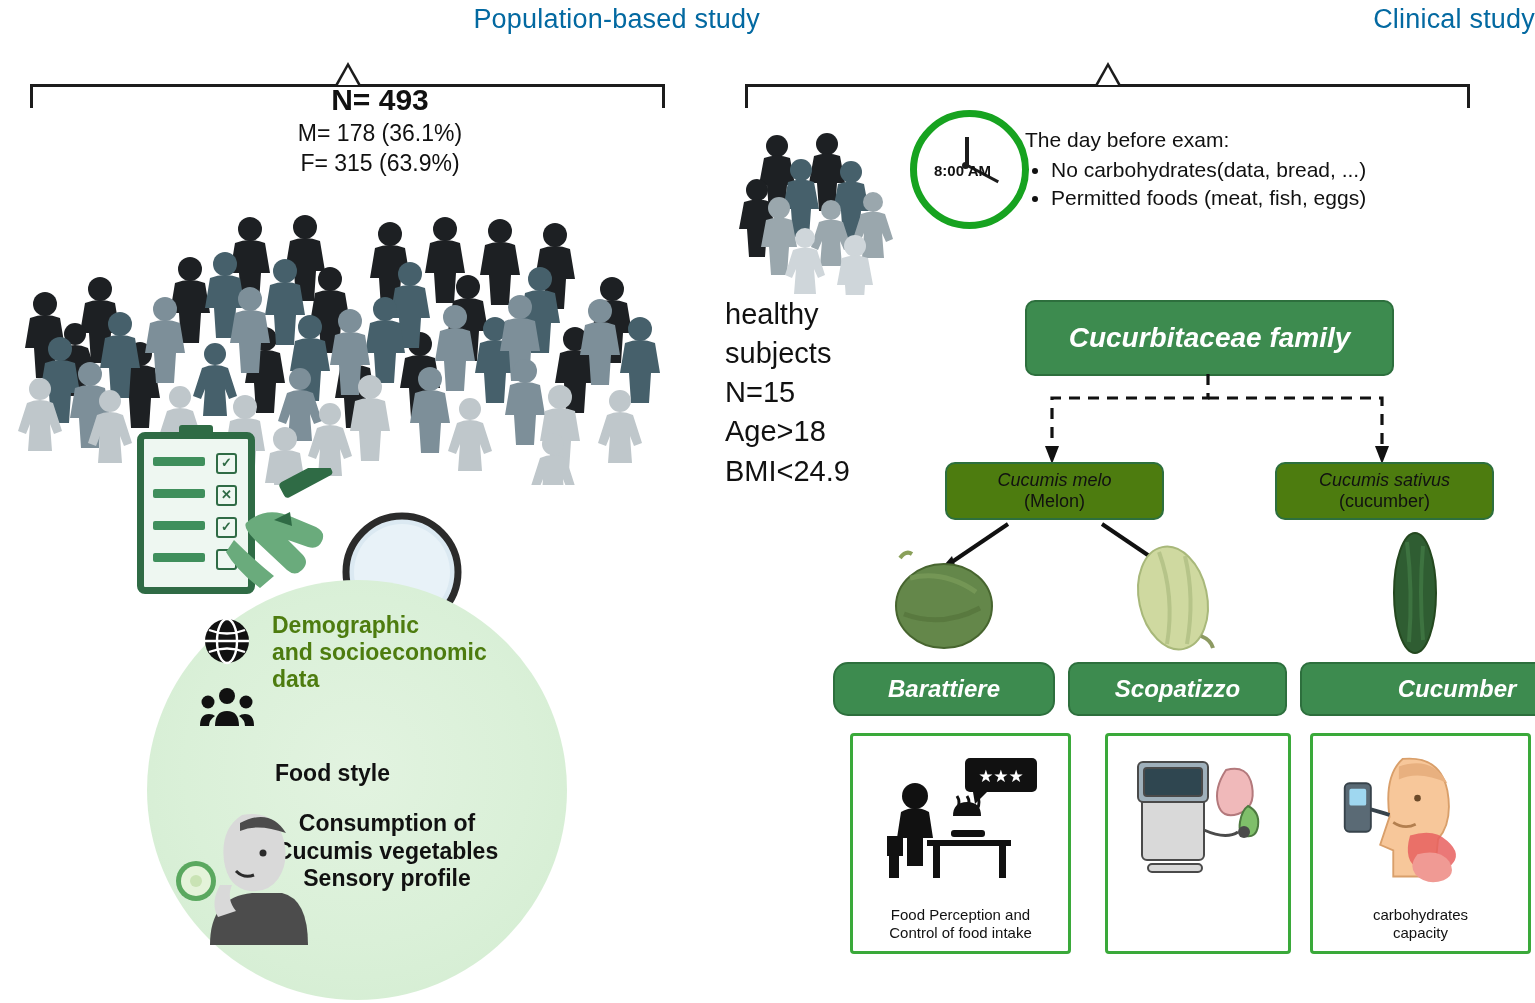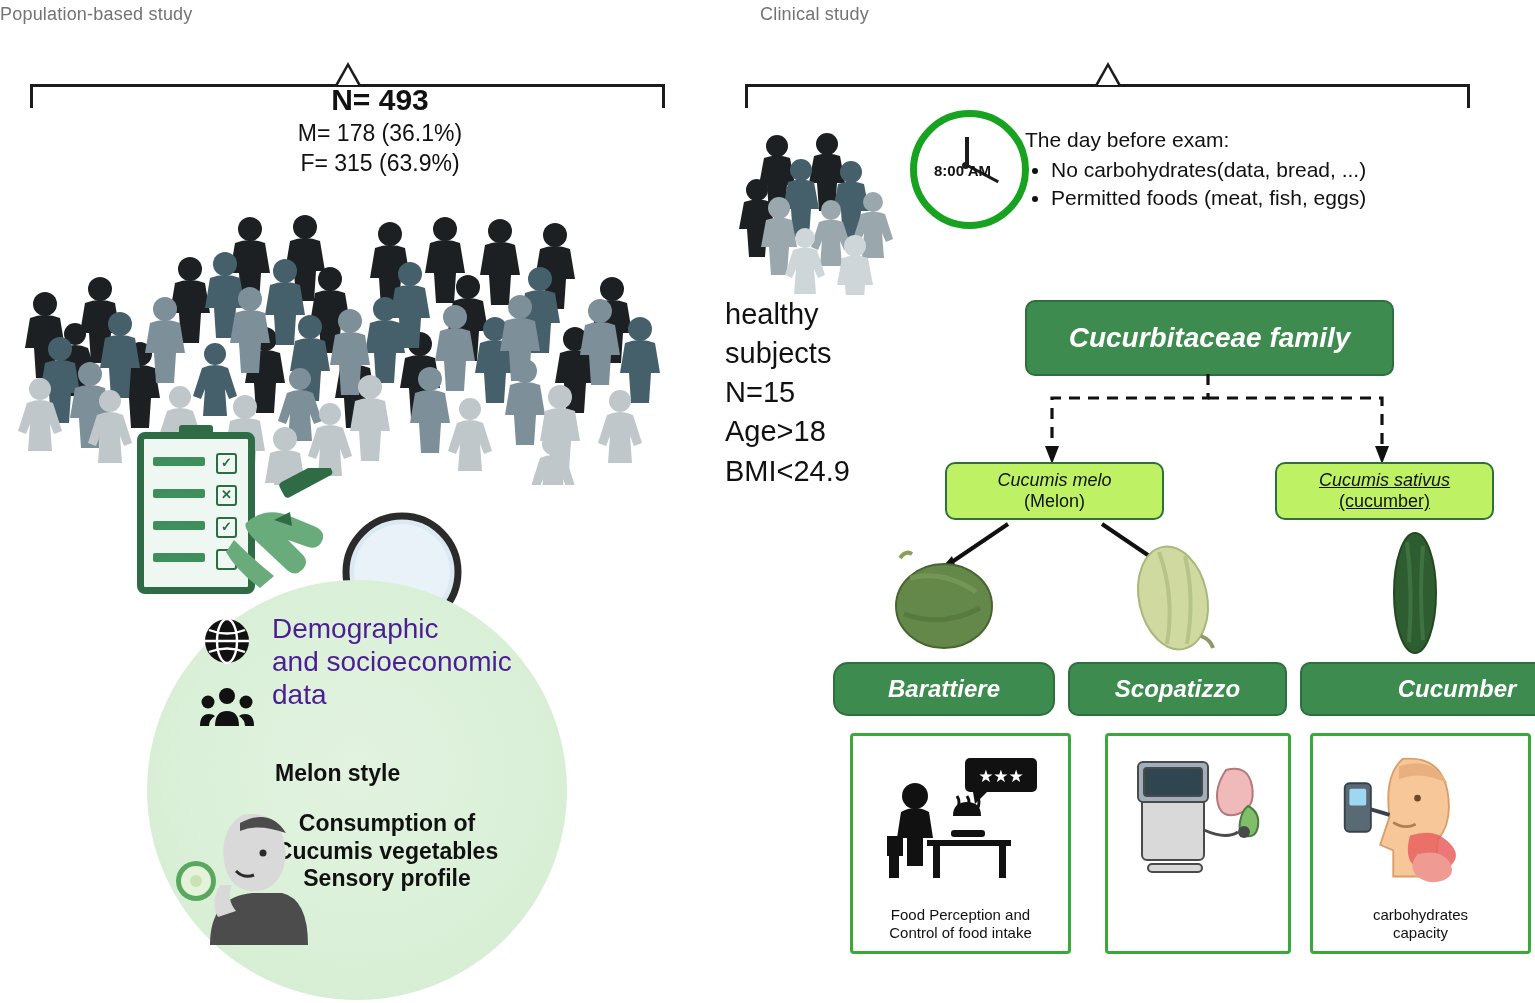--- a/index.html
+++ b/index.html
@@ -9,22 +9,22 @@
     font-family:"Liberation Sans", sans-serif;
     color:#111;
     position:relative;
     overflow:hidden;
   }
   .panel{position:absolute;top:0;height:1003px;}
   #left-panel{left:0;width:760px;}
   #right-panel{left:760px;width:775px;}
 
   .panel-title{
-    position:absolute;top:4px;width:100%;text-align:left;
-    font-size:18px;color:#737373;letter-spacing:.2px;
+    position:absolute;top:4px;width:100%;text-align:right;
+    font-size:27px;color:#0369a1;letter-spacing:.2px;
   }
 
   
   .brace{position:absolute;height:42px;}
   .brace .bar{position:absolute;left:0;right:0;top:22px;height:3px;background:#1c1c1c;}
   .brace .tickL,.brace .tickR{position:absolute;width:3px;height:24px;background:#1c1c1c;top:22px;}
   .brace .tickL{left:0;}
   .brace .tickR{right:0;}
   .brace .peak{position:absolute;left:50%;transform:translateX(-50%);width:0;height:0;
     border-left:13px solid transparent;border-right:13px solid transparent;border-bottom:23px solid #1c1c1c;top:0;}
@@ -54,21 +54,21 @@
   
   #magnifier{position:absolute;left:330px;top:500px;width:230px;height:230px;}
 
   
   #green-circle{position:absolute;left:147px;top:580px;width:420px;height:420px;border-radius:50%;
     background:radial-gradient(circle at 50% 45%, #e2f3e0 0%, #daf0d8 55%, #d2ecd0 100%);}
 
   #bullets{position:absolute;left:200px;top:612px;width:400px;}
   .bullet-row{position:relative;margin-bottom:6px;}
   .bullet-icon{position:absolute;left:0;top:2px;width:54px;height:54px;}
-  .bullet-text{font-size:28px;font-weight:normal;line-height:1.18;color:#4c1d95;}
+  .bullet-text{font-size:23px;font-weight:bold;line-height:1.18;color:#4d7c0f;}
 
   #lifestyle{position:absolute;left:275px;top:760px;font-size:23px;font-weight:bold;}
   #consumption{position:absolute;left:222px;top:810px;font-size:23px;font-weight:bold;line-height:1.2;text-align:center;width:330px;}
 
   
   #head-fig{position:absolute;left:150px;top:775px;width:190px;height:190px;}
 
   
   #small-crowd{position:absolute;left:735px;top:120px;width:180px;height:175px;}
   #healthy-text{position:absolute;left:725px;top:295px;width:200px;text-align:left;font-size:29px;line-height:1.35;}
@@ -77,26 +77,26 @@
   #clock .hand-h,#clock .hand-m{position:absolute;background:#1c1c1c;transform-origin:bottom center;}
   #clock-label{position:absolute;left:910px;top:162px;width:105px;text-align:center;font-size:15px;font-weight:bold;}
 
   #daybefore{position:absolute;left:1025px;top:128px;width:470px;}
   #daybefore .hd{font-size:21px;margin-bottom:4px;}
   #daybefore ul{margin:0;padding-left:26px;}
   #daybefore li{font-size:21px;line-height:1.35;}
 
   .box-dark{position:absolute;background:#3d8b4f;border:2px solid #2d6f3d;border-radius:10px;
     color:#fff;display:flex;align-items:center;justify-content:center;text-align:center;}
-  .box-light{position:absolute;background:#bef264;border:2px solid #2d6f3d;border-radius:10px;
+  .box-light{position:absolute;background:#4d7c0f;border:2px solid #2d6f3d;border-radius:10px;
     color:#111;display:flex;align-items:center;justify-content:center;text-align:center;}
 
   #fam-box{left:1025px;top:300px;width:365px;height:72px;font-size:28px;font-style:italic;font-weight:bold;}
   #melo-box{left:945px;top:462px;width:215px;height:54px;font-size:18px;line-height:1.15;}
-  #sativus-box{left:1275px;top:462px;width:215px;height:54px;font-size:18px;line-height:1.15;text-decoration:underline;}
+  #sativus-box{left:1275px;top:462px;width:215px;height:54px;font-size:18px;line-height:1.15;}
   #barattiere-box{left:833px;top:662px;width:218px;height:50px;font-size:24px;font-style:italic;font-weight:bold;border-radius:15px;}
   #scopatizzo-box{left:1068px;top:662px;width:215px;height:50px;font-size:24px;font-style:italic;font-weight:bold;}
   #cucumber-box{left:1300px;top:662px;width:228px;height:50px;font-size:24px;font-style:italic;font-weight:bold;padding-left:41px;}
 
   .outcome{position:absolute;border:3px solid #3aa93a;background:#fff;border-radius:4px;}
   #out1{left:850px;top:733px;width:215px;height:215px;}
   #out2{left:1105px;top:733px;width:180px;height:215px;}
   #out3{left:1310px;top:733px;width:215px;height:215px;}
   .outcome .cap{position:absolute;left:4px;right:4px;bottom:8px;text-align:center;font-size:15px;line-height:1.25;color:#111;}
   .outcome .art{position:absolute;left:0;right:0;top:8px;height:140px;}
@@ -252,21 +252,21 @@
             <path d="M15,44 q0,-15 12,-15 t12,15z"></path>
           <circle cx="8" cy="20" r="6.5"></circle>
             <path d="M0,44 q0,-12 9,-12 4,0 6,2 -6,4 -6,10z"></path>
           <circle cx="46" cy="20" r="6.5"></circle>
             <path d="M54,44 q0,-12 -9,-12 -4,0 -6,2 6,4 6,10z"></path>
         </g>
       </svg>
     </div>
   </div>
 
-  <div id="lifestyle">Melon style</div>
+  <div id="lifestyle">Food style</div>
 
   <div id="consumption">
     <span>Consumption of</span><br>
     <span>Cucumis vegetables</span><br>
     <span>Sensory profile</span>
   </div>
 
   <svg id="head-fig" viewBox="0 0 190 190">
     <path d="M60,170 q0,-48 42,-52 l30,0 q26,6 26,52z" fill="#4c4c4c"></path>
     <path d="M92,40 q34,-6 42,26 5,22 -6,38 -10,14 -28,12 -22,-3 -26,-30 -4,-32 18,-46z" fill="#d9d9d9"></path>

